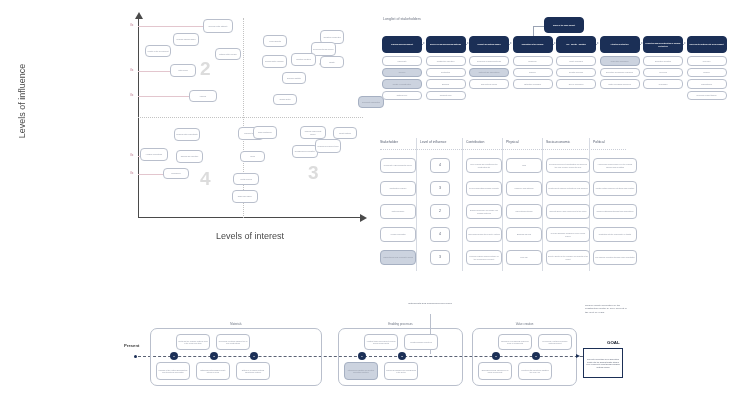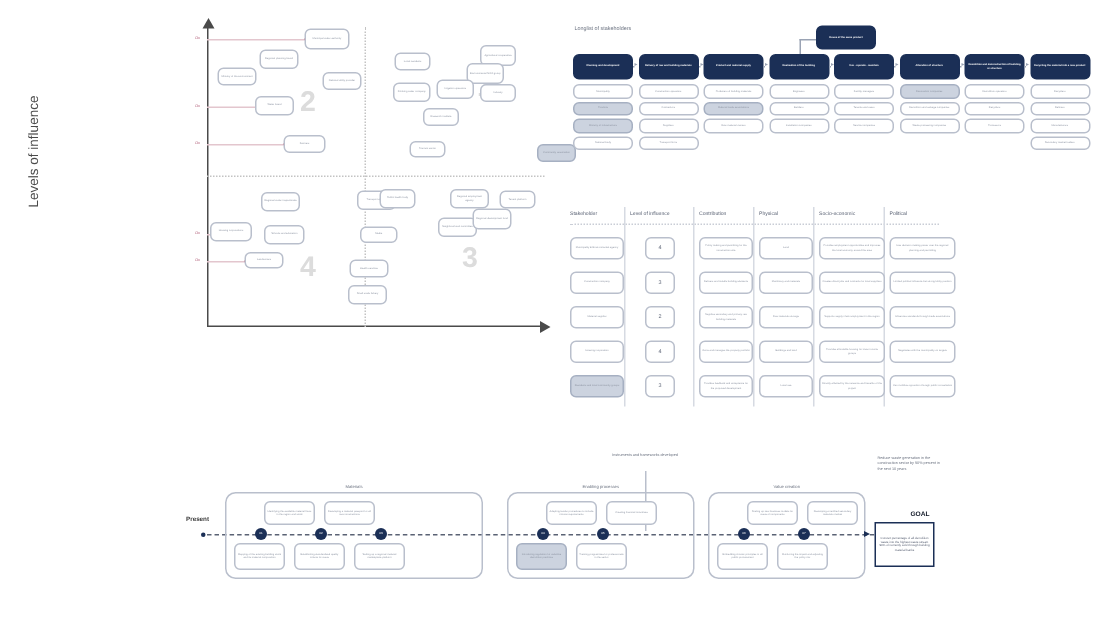--- a/index.html
+++ b/index.html
@@ -138,20 +138,21 @@
   #tl-callout { position: absolute; left: 285px; top: 2px; width: 50px; font-size: 2.5px; color: #6b7280; text-align: center; line-height: 1.3; }
   #tl-callout-line { position: absolute; left: 310px; top: 14px; width: 0.7px; height: 40px; background: #b9bfcc; }
 </style>
 </head>
 <body>
 
 <div id="canvas">
 
   <div id="matrix">
     <div id="y-axis-label">Levels of influence</div>
+    <div id="x-axis-label">Levels of interest</div>
     <div class="axis-line" id="axis-v"></div>
     <div class="axis-line" id="axis-h"></div>
     <div id="arrow-up"></div>
     <div id="arrow-right"></div>
     <div class="div-line" id="div-v"></div>
     <div class="div-line" id="div-h"></div>
     <div id="matrix-guides">
         <div class="guide" style="left: 138px; top: 26px; width: 68px;"></div>
         <div class="guide-dot" style="left: 203px; top: 25px;"></div>
         <div class="tick-lbl" style="left: 130px; top: 24px;">Ox</div>

